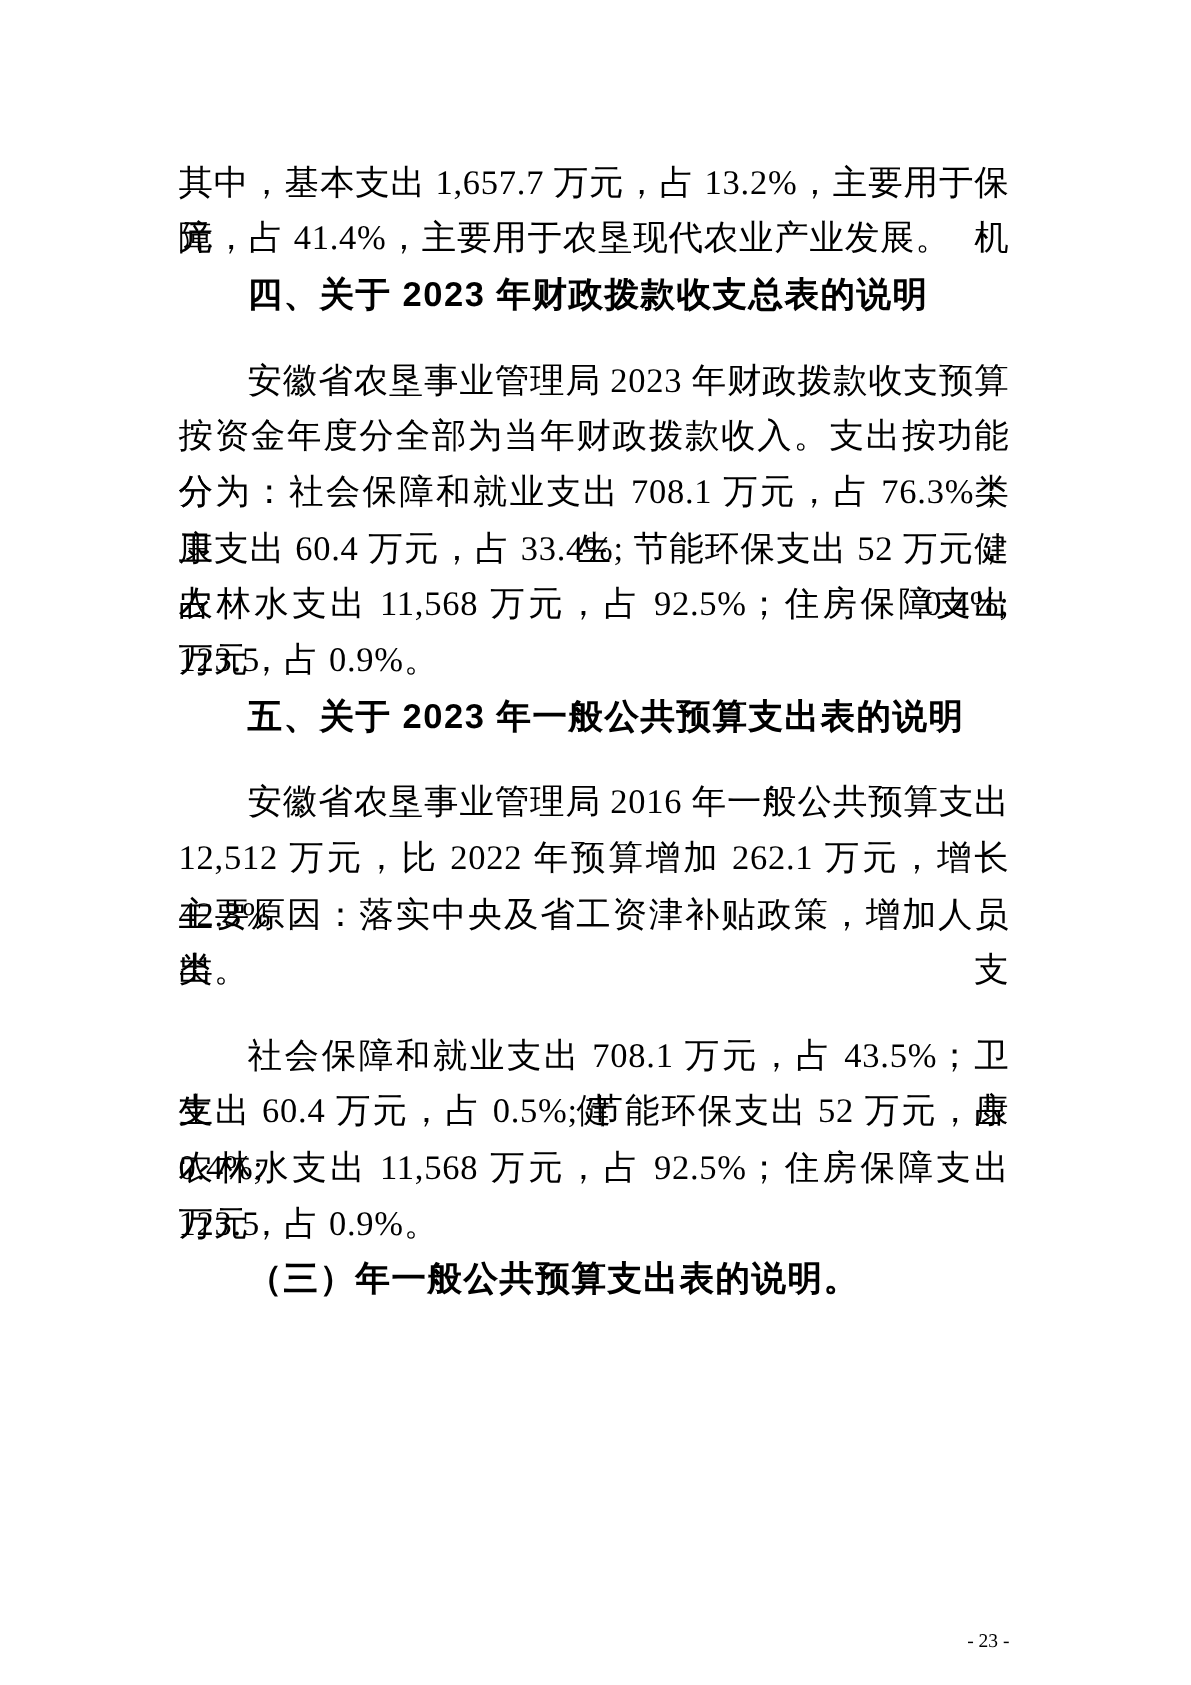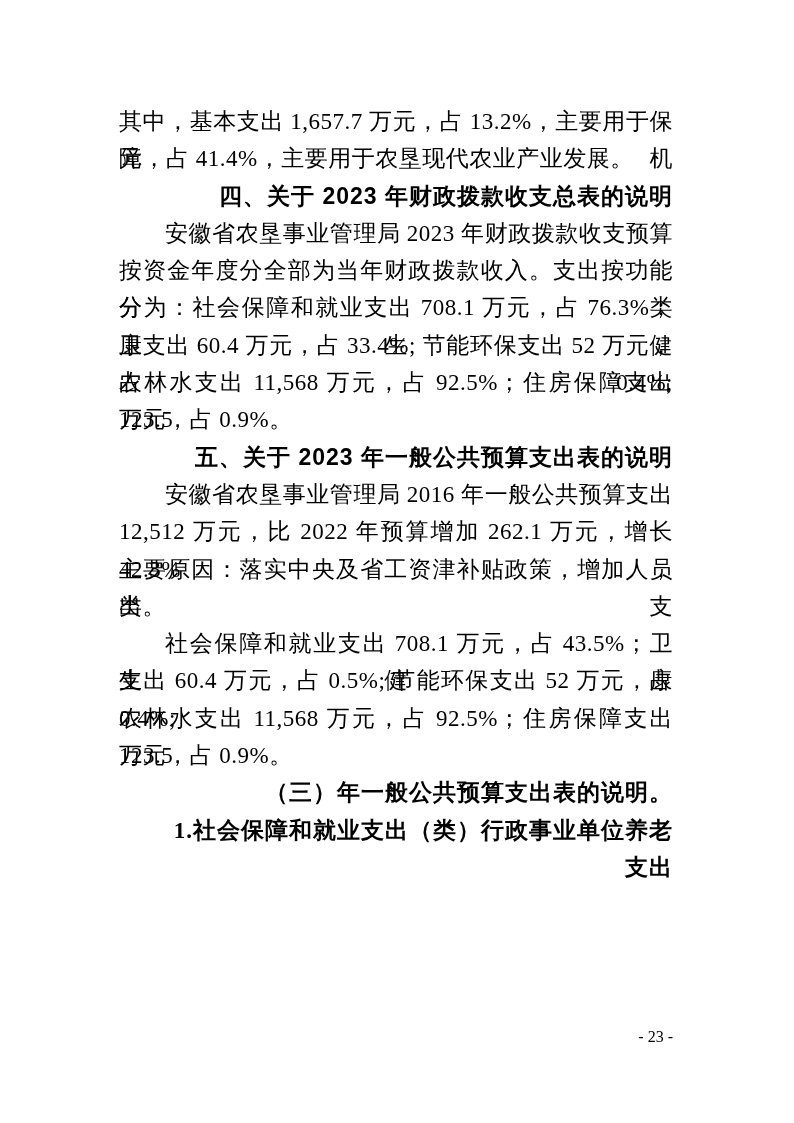--- a/index.html
+++ b/index.html
@@ -33,48 +33,48 @@
     text-align: justify;
     text-align-last: justify;
     text-justify: inter-character;
   }
   
   .ji {
     text-indent: 2em;
     text-align: justify;
     text-align-last: justify;
     text-justify: inter-character;
+    margin-top: 20px;
   }
   
   .ln {
     text-align: left;
   }
   .ind {
     text-indent: 2em;
-    text-align: right;
   }
   
   .h-hei {
     font-family: "Liberation Sans", "DejaVu Sans", sans-serif;
     font-weight: bold;
     letter-spacing: 1px;
   }
   
   .h-kai {
     font-family: "Liberation Serif", "DejaVu Serif", serif;
     font-weight: bold;
     letter-spacing: 1px;
   }
   .footer {
     position: absolute;
     left: 119px;
-    top: 1027px;
+    top: 1084px;
     width: 554px;
     text-align: right;
-    font-size: 16px;
+    font-size: 13px;
     line-height: 20px;
     font-family: "Liberation Serif", "DejaVu Serif", serif;
   }
 </style>
 </head>
 <body>
 
 <div class="page">
   <div class="content">
 
@@ -96,18 +96,17 @@
     <div class="line jn">12,512 万元，比 2022 年预算增加 262.1 万元，增长 42.3%，</div>
     <div class="line jn">主要原因：落实中央及省工资津补贴政策，增加人员类支</div>
     <div class="line ln">出。</div>
 
     <div class="line ji">社会保障和就业支出 708.1 万元，占 43.5%；卫生健康</div>
     <div class="line jn">支出 60.4 万元，占 0.5%; 节能环保支出 52 万元，占 0.4%;</div>
     <div class="line jn">农林水支出 11,568 万元，占 92.5%；住房保障支出 123.5</div>
     <div class="line ln">万元，占 0.9%。</div>
 
     <div class="line h-kai ln ind">（三）年一般公共预算支出表的说明。</div>
-    <div class="line h-kai ln ind">1.社会保障和就业支出（类）行政事业单位养老支出</div>
 
   </div>
 
   <div class="footer">- 23 -</div>
 </div>
 
 </body></html>

